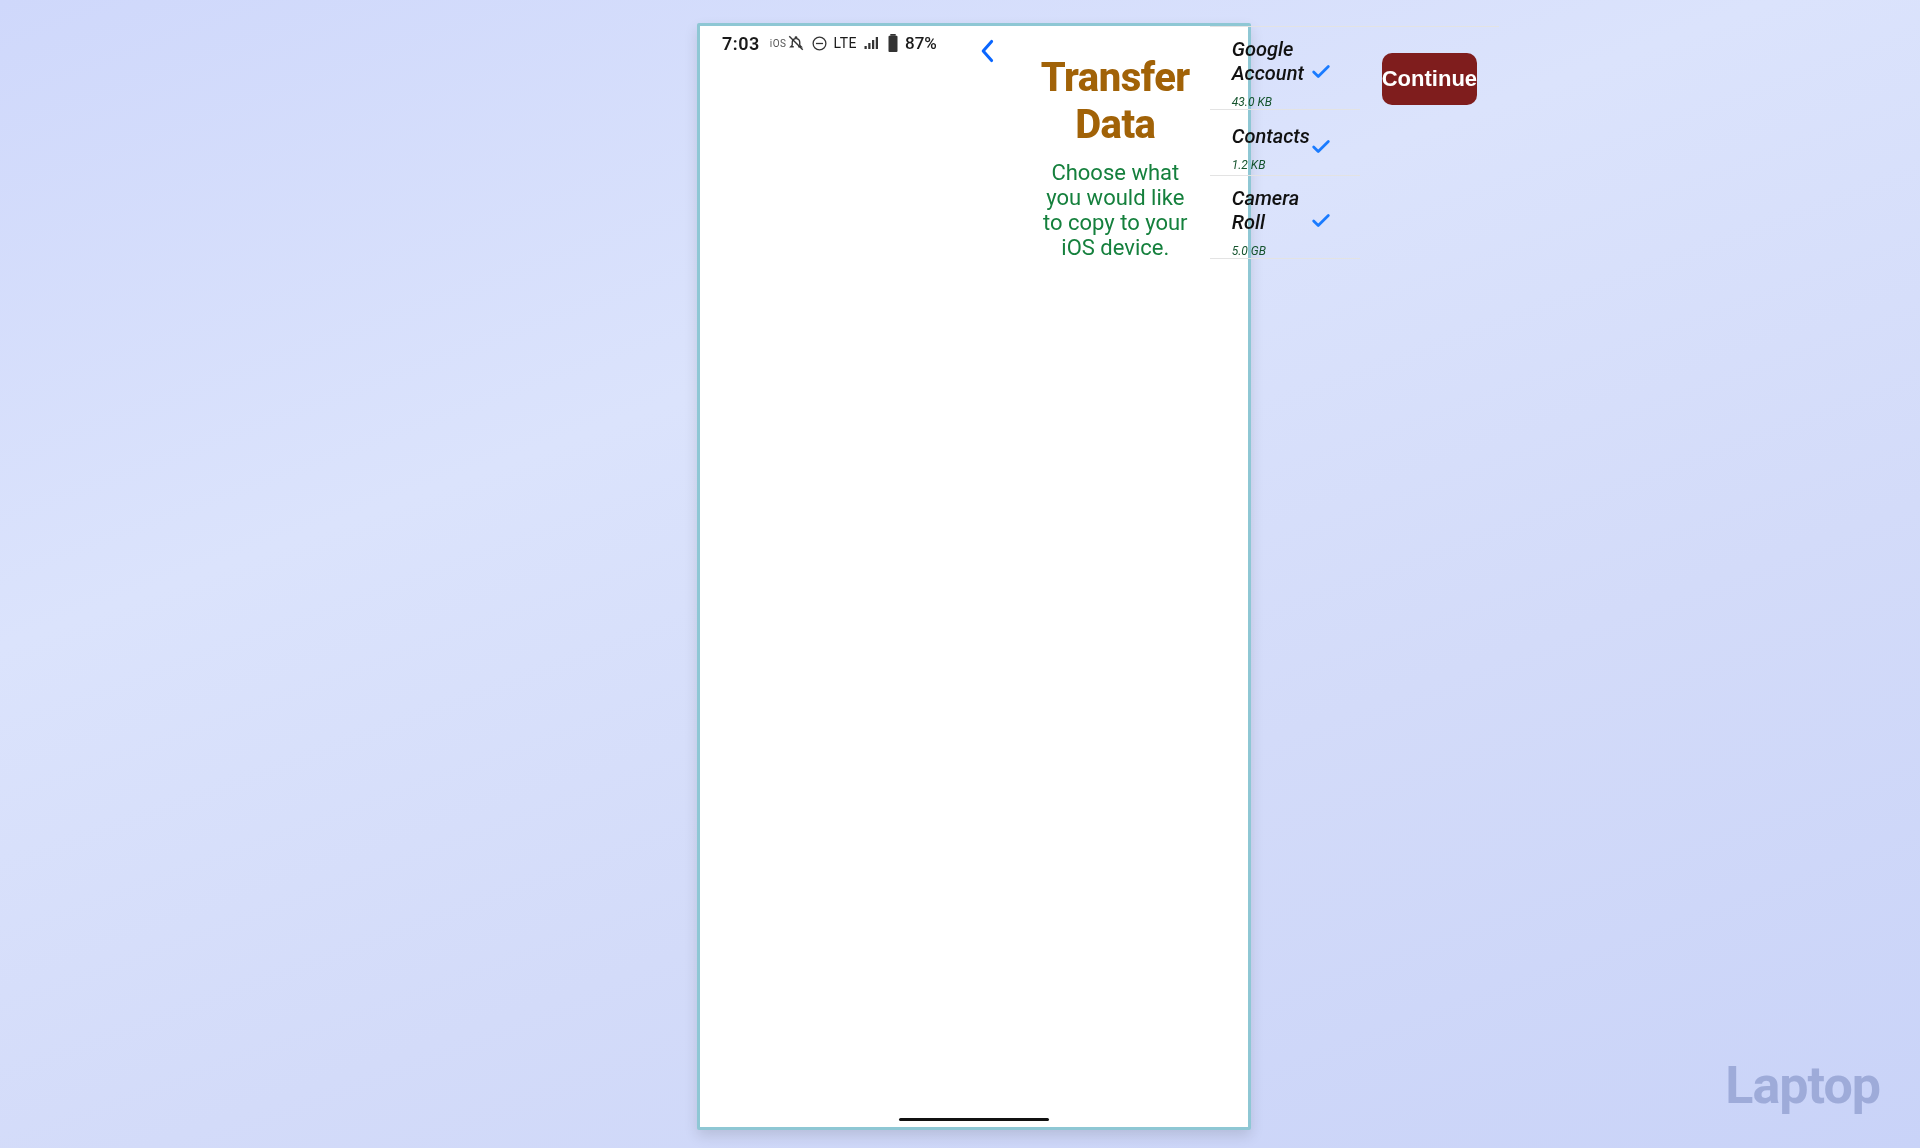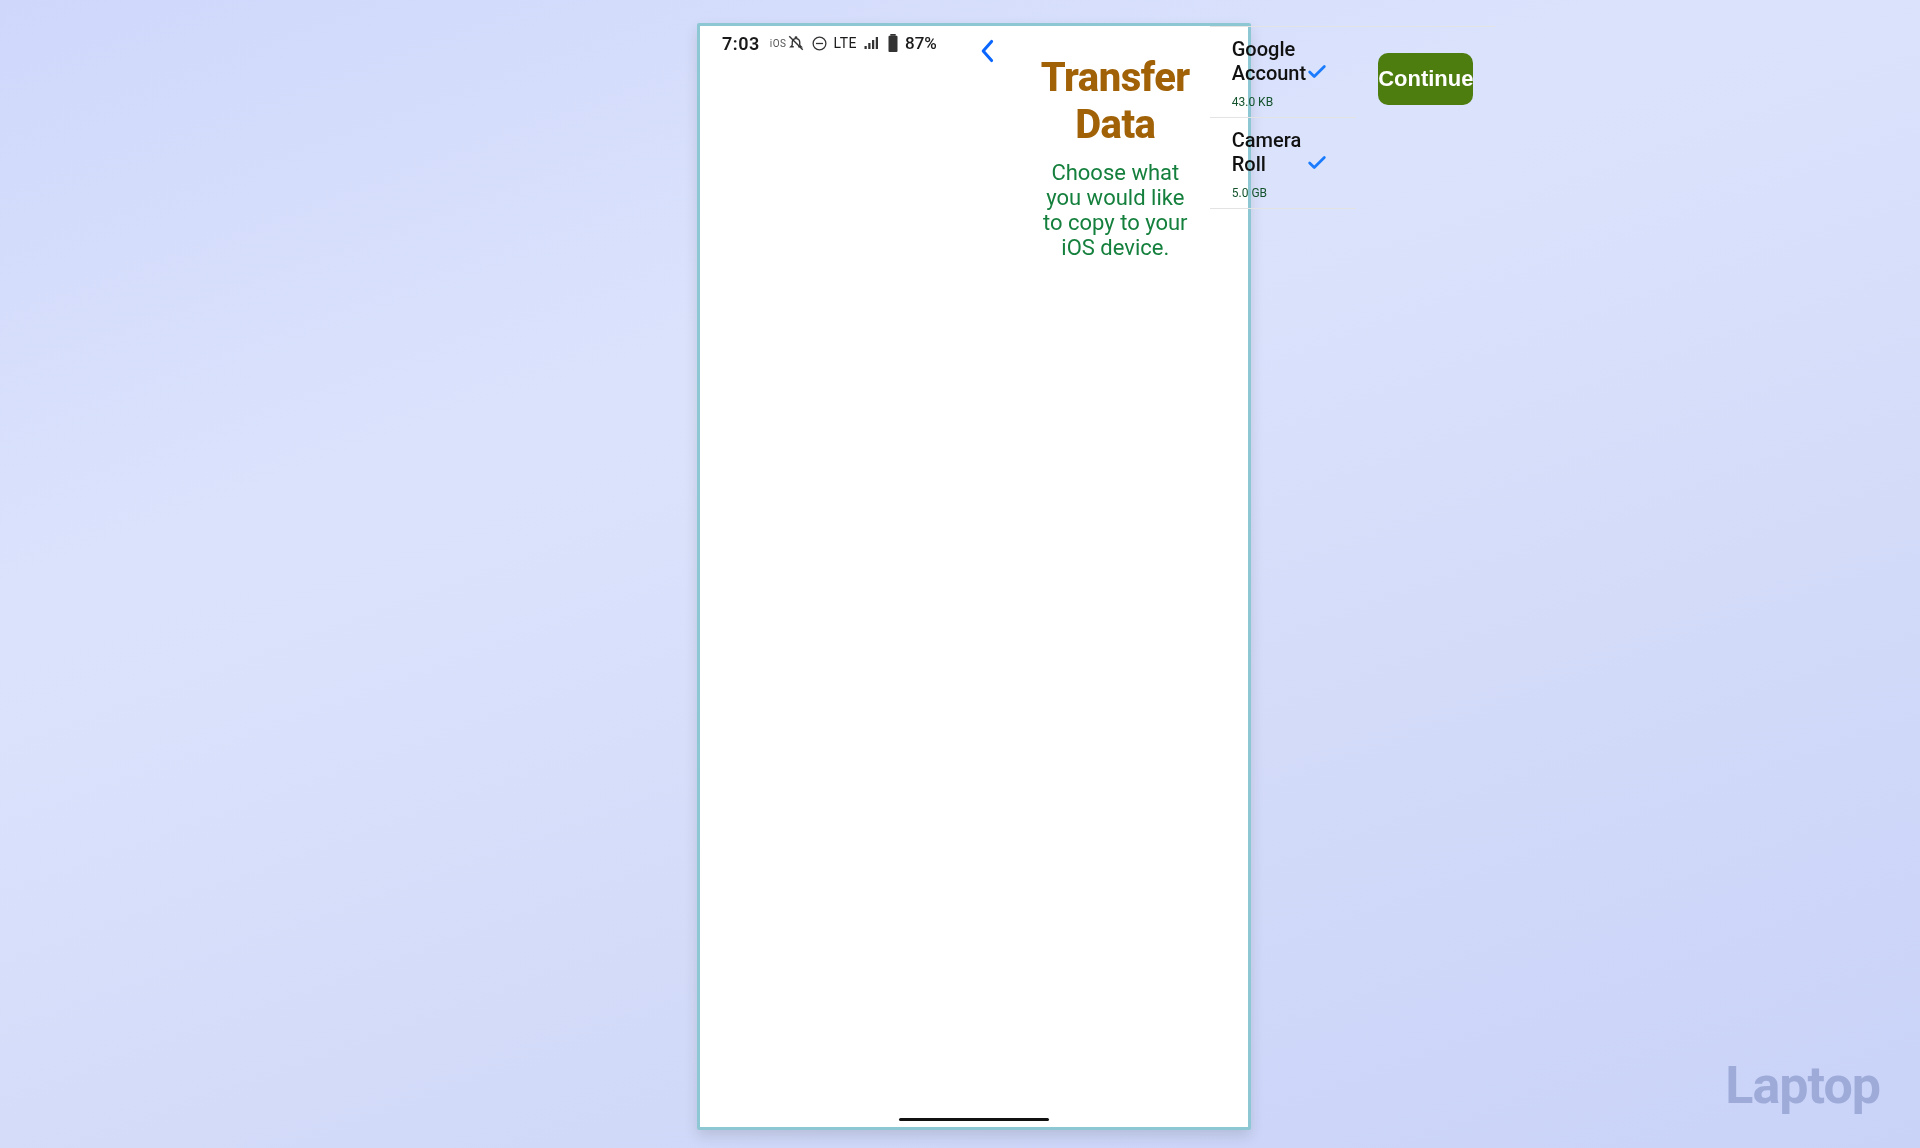--- a/index.html
+++ b/index.html
@@ -63,42 +63,43 @@
   
   .header { text-align: center; padding: 28px 20px 22px; }
   .title { font-size: 40px; font-weight: 800; color: #a16207; letter-spacing: -0.5px; }
   .subtitle { margin-top: 12px; font-size: 22px; color: #15803d; }
 
   
   .list { border-top: 1px solid #e3e3e3; }
   .row {
     display: flex;
     align-items: center;
-    padding: 10px 18px 8px 22px;
+    padding: 10px 18px 0 22px;
     border-bottom: 1px solid #e3e3e3;
     min-height: 66px;
     cursor: pointer;
+    font-style: italic;
   }
   .row-text { display: flex; flex-direction: column; }
   .row-label { font-size: 20px; font-weight: 500; color: #111; }
   .row-size { font-size: 12px; color: #14532d; margin-top: 10px; }
   .row-check { color: #1a7bff; margin-right: 10px; }
 
   
   .spacer { flex: 1; }
 
   
   .footer {
     border-top: 1px solid #e3e3e3;
     padding: 26px 22px 30px;
   }
   .continue-btn {
     width: 100%;
     height: 52px;
-    background: #4d7c0f;
+    background: #7f1d1d;
     color: #fff;
     font-size: 22px;
     font-weight: 700;
     border: none;
     border-radius: 10px;
     cursor: pointer;
   }
 
   
   .home-indicator {
@@ -184,20 +185,31 @@
         <span class="row-size">43.0 KB</span>
       </div>
       <span class="row-check">
         <svg width="22" height="22" viewBox="0 0 24 24" fill="none" stroke="#1a7bff" stroke-width="3" stroke-linecap="round" stroke-linejoin="round">
             <polyline points="4 13 9 18 20 7"></polyline>
           </svg>
       </span>
     </div>
 
 
+    <div class="row">
+      <div class="row-text">
+        <span class="row-label">Contacts</span>
+        <span class="row-size">1.2 KB</span>
+      </div>
+      <span class="row-check">
+        <svg width="22" height="22" viewBox="0 0 24 24" fill="none" stroke="#1a7bff" stroke-width="3" stroke-linecap="round" stroke-linejoin="round">
+            <polyline points="4 13 9 18 20 7"></polyline>
+          </svg>
+      </span>
+    </div>
 
     <div class="row">
       <div class="row-text">
         <span class="row-label">Camera Roll</span>
         <span class="row-size">5.0 GB</span>
       </div>
       <span class="row-check">
         <svg width="22" height="22" viewBox="0 0 24 24" fill="none" stroke="#1a7bff" stroke-width="3" stroke-linecap="round" stroke-linejoin="round">
             <polyline points="4 13 9 18 20 7"></polyline>
           </svg>

